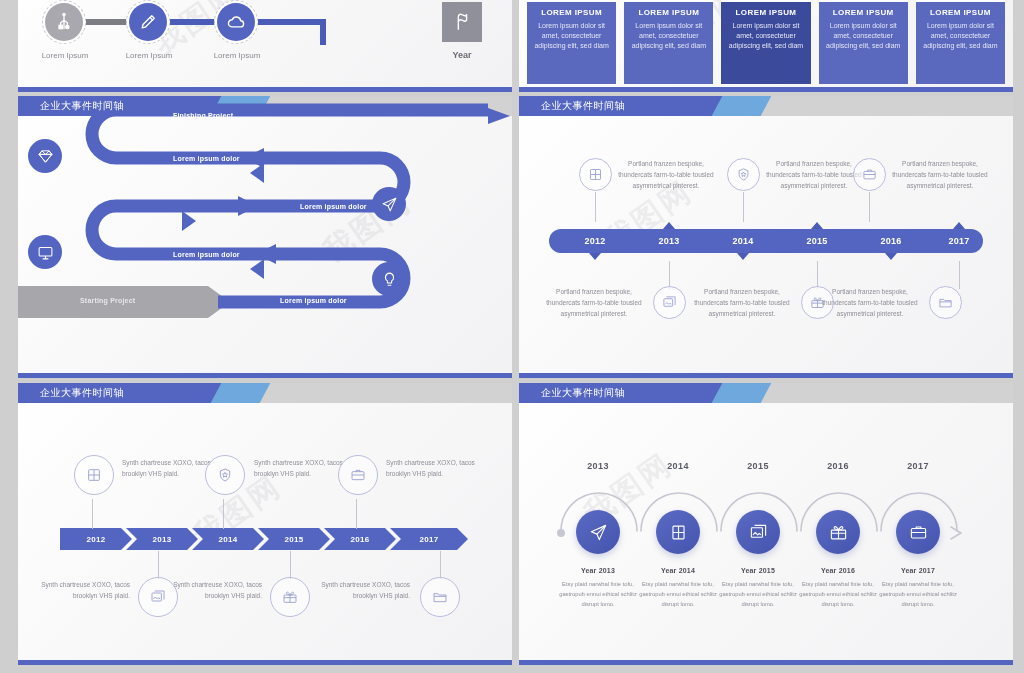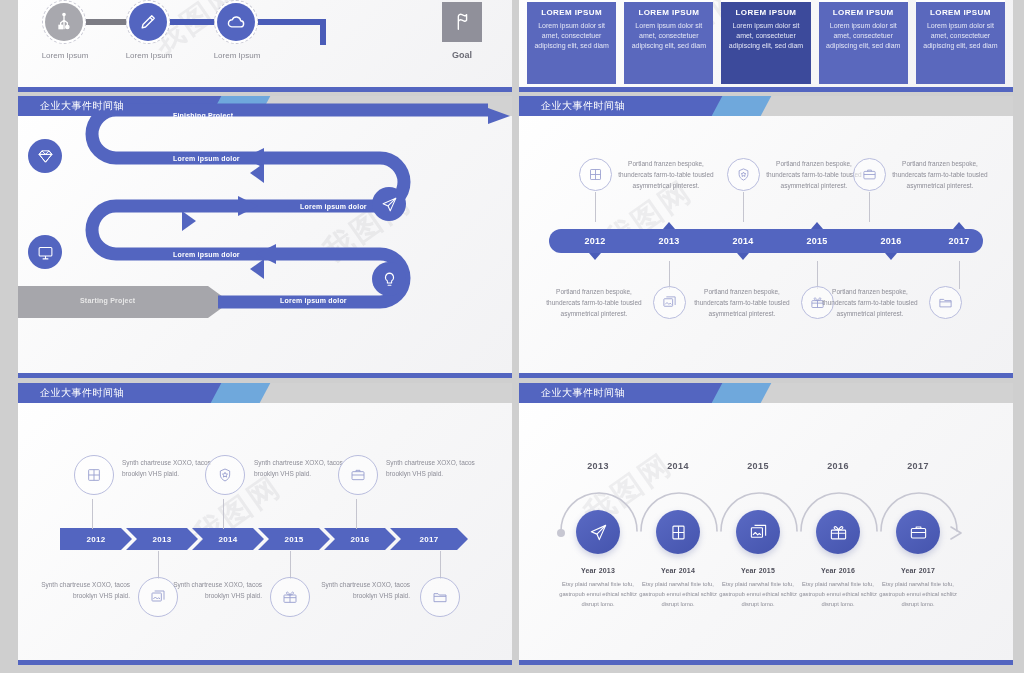--- a/index.html
+++ b/index.html
@@ -318,21 +318,21 @@
         <div class="node-label" style="left:-23px;">Lorem Ipsum</div>
       </div>
 
       <div class="goal-box" style="left:424px; top:2px;">
         <span>
           <svg width="22" height="22" viewBox="0 0 24 24" fill="none" stroke="#fff" stroke-width="1.5" stroke-linecap="round" stroke-linejoin="round">
             <path d="M8 20V6c0-2 2-3 4-2s4 2 5 0v6c-1 2-3 1-5 0s-4 0-4 2"></path>
           </svg>
         </span>
       </div>
-      <div class="goal-label" style="left:404px; top:50px;">Goal</div>
+      <div class="goal-label" style="left:404px; top:50px;">Year</div>
     </div>
 
     <div class="slide-bottombar"></div>
   </div>
 
   <div class="slide" id="slide2">
     <div class="slide-body"></div>
     <div class="wm" style="left:130px; top:44px;">我图网</div>
 
     <div class="cards">

